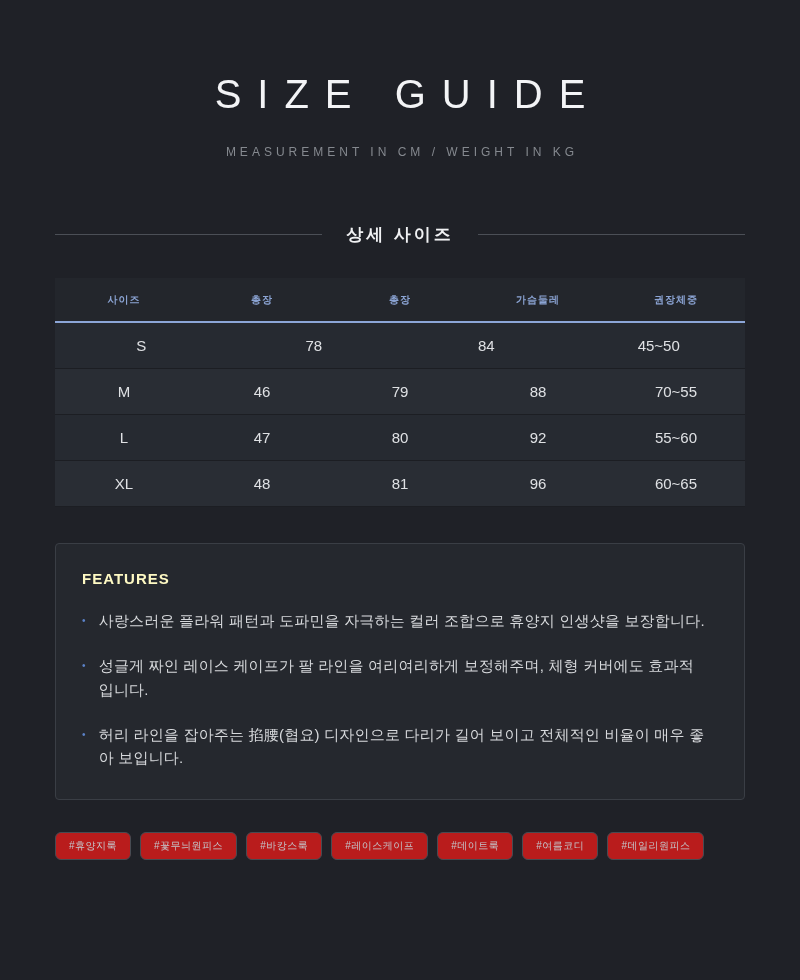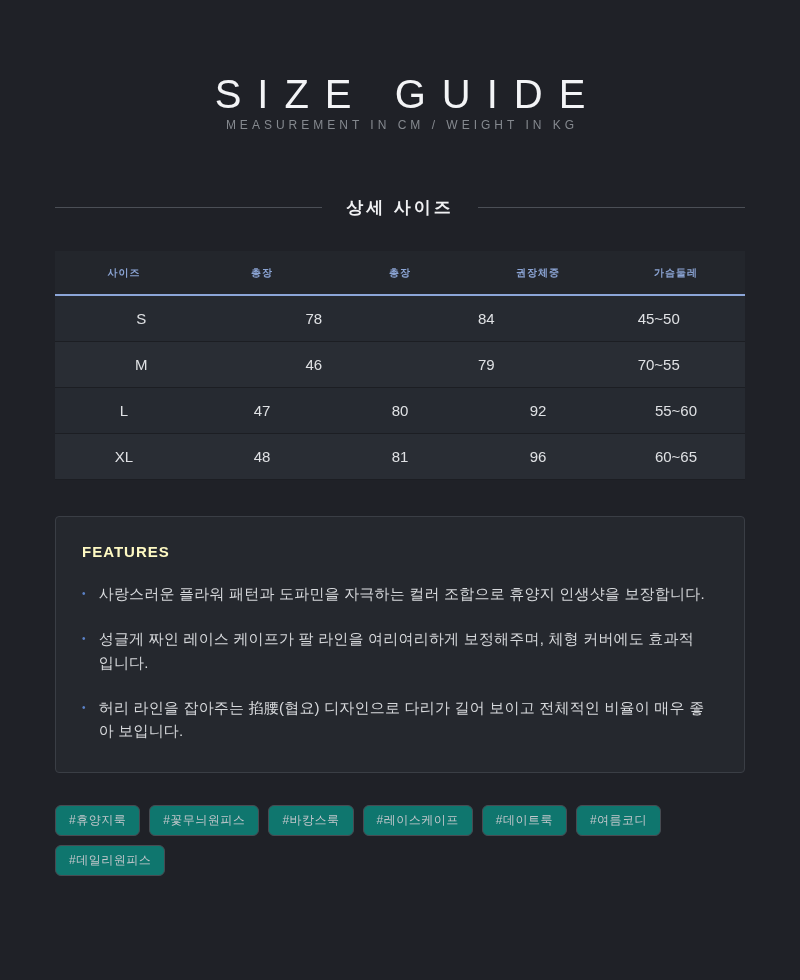--- a/index.html
+++ b/index.html
@@ -12,21 +12,21 @@
   }
   .wrap { width: 690px; margin: 0 auto; }
 
   
   .hero { padding-top: 72px; text-align: center; }
   .hero-title {
     font-size: 40px; font-weight: 400; color: #f3f4f6;
     letter-spacing: 16px; margin-left: 16px; 
   }
   .hero-sub {
-    margin-top: 1px; font-size: 12px; color: #85898f;
+    margin-top: 28px; font-size: 12px; color: #85898f;
     letter-spacing: 4px; margin-left: 4px; text-align: center;
   }
 
   
   .section-head {
     margin-top: 64px;
     display: flex; align-items: center; gap: 24px;
   }
   .section-head .line { flex: 1; height: 1px; background: #4b4f56; }
   .section-title {
@@ -72,25 +72,25 @@
   }
   .feature-text { max-width: 610px; }
 
   
   .tags {
     margin-top: 32px;
     display: flex; flex-wrap: wrap; gap: 9px;
     width: 720px;
   }
   .tag-chip {
-    background: #0f766e;
+    background: #b91c1c;
     border: 1px solid #474b52;
     border-radius: 6px;
     padding: 6px 13px;
-    font-size: 12px; color: #c4c7cc;
+    font-size: 10px; color: #c4c7cc;
     letter-spacing: 0.5px;
     cursor: pointer;
     white-space: nowrap;
   }
 </style>
 </head>
 <body>
 
 <div class="wrap">
 
@@ -103,34 +103,35 @@
     <div class="line"></div>
     <div class="section-title">상세 사이즈</div>
     <div class="line"></div>
   </div>
 
   <div class="size-table">
     <div class="t-row t-head">
       <div class="t-cell">사이즈</div>
       <div class="t-cell">총장</div>
       <div class="t-cell">총장</div>
+      <div class="t-cell">가슴둘레</div>
       <div class="t-cell">권장체중</div>
-      <div class="t-cell">가슴둘레</div>
     </div>
     <div class="t-body">
       <div class="t-row">
         <div class="t-cell">S</div>
         <div class="t-cell">78</div>
         <div class="t-cell">84</div>
         <div class="t-cell">45~50</div>
       </div>
       <div class="t-row">
         <div class="t-cell">M</div>
         <div class="t-cell">46</div>
         <div class="t-cell">79</div>
+        <div class="t-cell">88</div>
         <div class="t-cell">70~55</div>
       </div>
       <div class="t-row">
         <div class="t-cell">L</div>
         <div class="t-cell">47</div>
         <div class="t-cell">80</div>
         <div class="t-cell">92</div>
         <div class="t-cell">55~60</div>
       </div>
       <div class="t-row">

